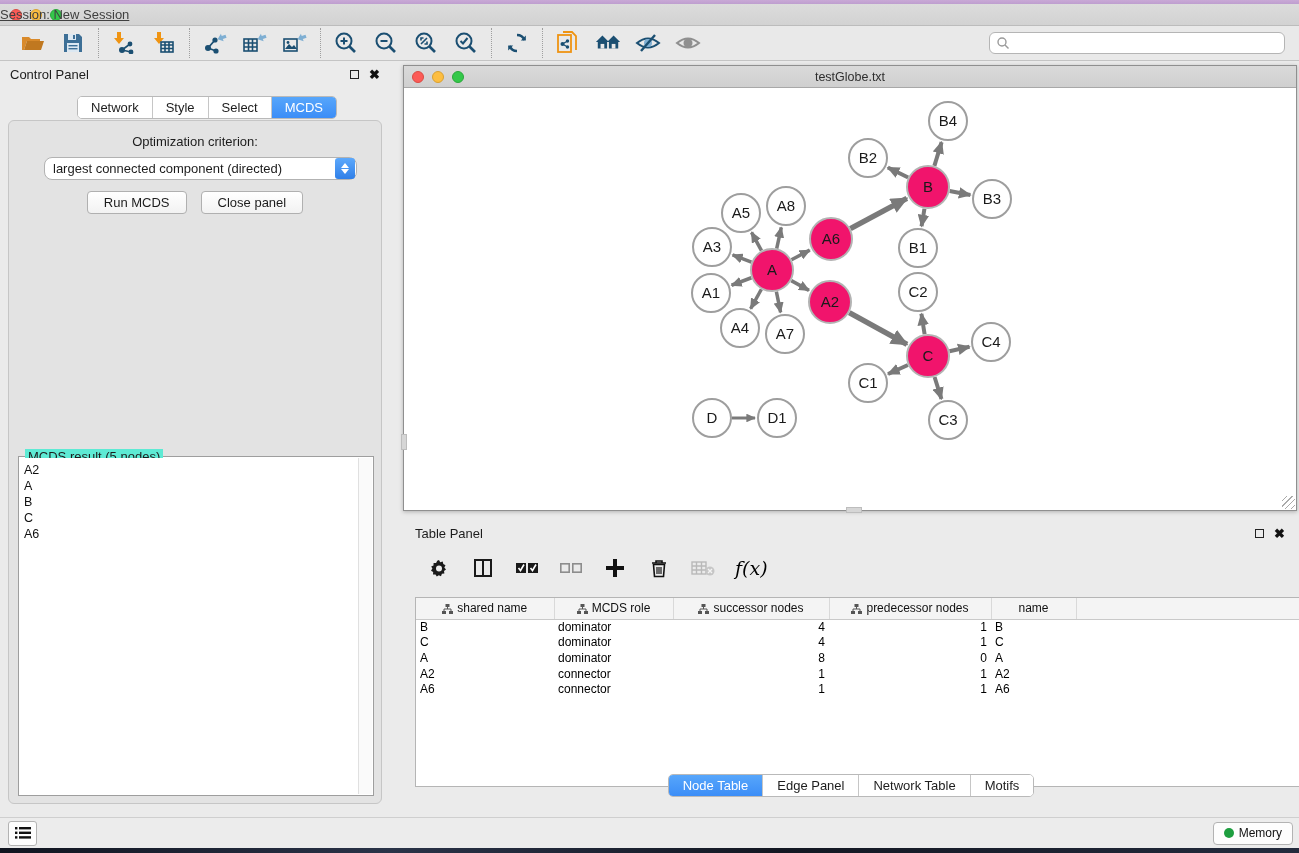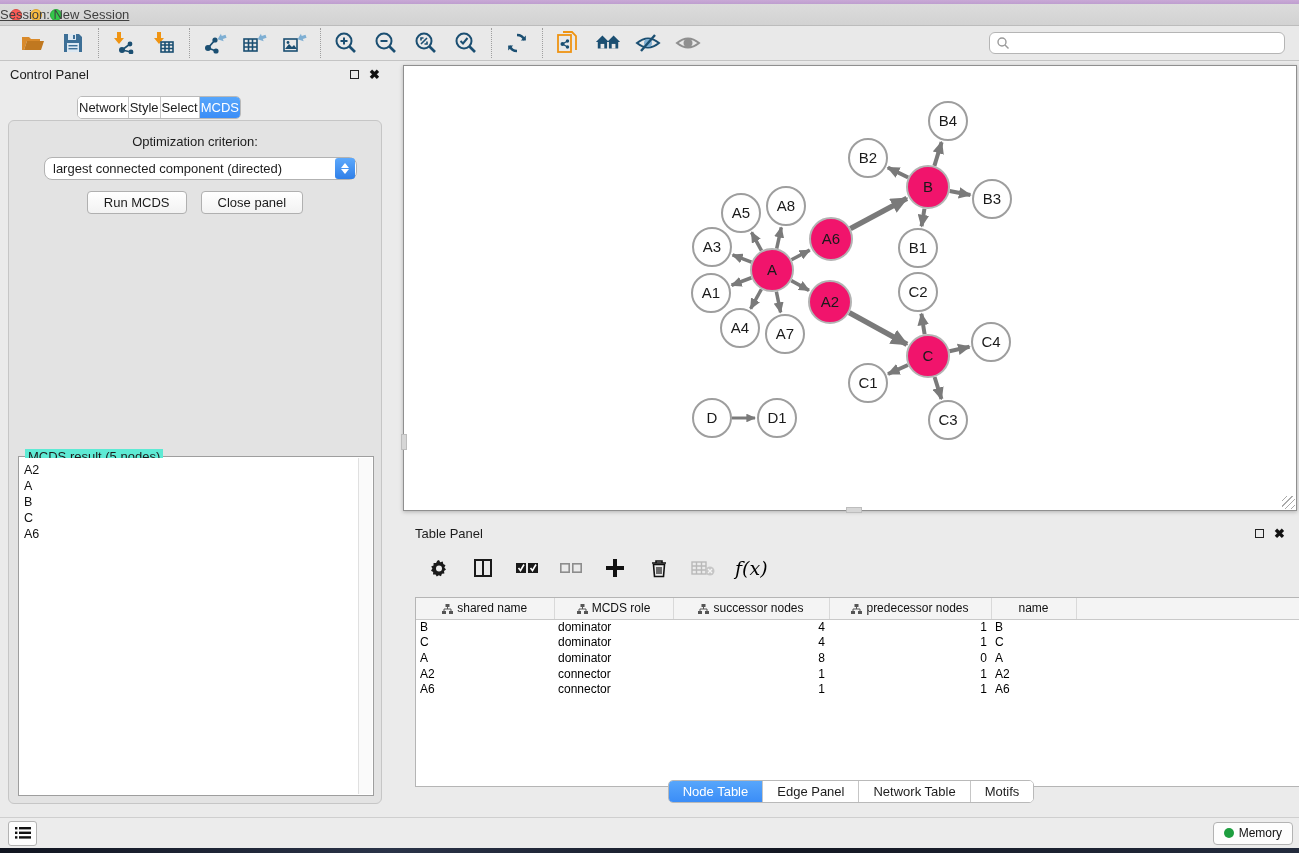--- a/index.html
+++ b/index.html
@@ -25,21 +25,21 @@
 
   
   .control-panel { position:absolute; left:0; top:61px; width:390px; height:756px; background:#ebebeb; }
   .panel-header { height:26px; display:flex; align-items:center; padding:0 10px; }
   .panel-header .ph-title { font-size:13px; color:#1d1d1d; }
   .ph-icons { margin-left:auto; display:flex; gap:10px; align-items:center; }
   .float-box { width:9px; height:9px; border:1.5px solid #222; }
   .close-x { font-size:13px; font-weight:bold; color:#111; line-height:9px; }
 
   .seg-tabs { position:absolute; left:77px; top:35px; display:flex; border:1px solid #b9b9b9; border-radius:5px; overflow:hidden; background:#fff; }
-  .seg-tab { padding:3px 1px; font-size:13px; color:#1d1d1d; background:#fff; border-right:1px solid #c6c6c6; cursor:pointer; }
+  .seg-tab { padding:3px 13px; font-size:13px; color:#1d1d1d; background:#fff; border-right:1px solid #c6c6c6; cursor:pointer; }
   .seg-tab:last-child { border-right:none; }
   .seg-tab.active { background:linear-gradient(#57a6fb,#3b8df7); color:#fff; }
 
   .cp-body { position:absolute; left:8px; top:59px; width:374px; height:684px; background:#e3e3e3; border:1px solid #c6c6c6; border-radius:6px; }
   .opt-label { text-align:center; margin-top:13px; font-size:13px; color:#1c1c1c; }
   .combo { position:absolute; left:35px; top:36px; width:313px; height:23px; background:#fff; border:1px solid #b2b2b2; border-radius:8px; display:flex; align-items:center; cursor:pointer; }
   .combo-text { flex:1; font-size:13px; color:#1c1c1c; padding-left:8px; white-space:nowrap; overflow:hidden; }
   .combo-stepper { width:20px; height:21px; border-radius:3px; background:linear-gradient(#5da9fc,#2f7fe8); margin-right:1px; display:flex; flex-direction:column; align-items:center; justify-content:center; gap:1px; }
   .combo-stepper svg { display:block; }
   .btn-row { position:absolute; left:0; top:70px; width:100%; display:flex; justify-content:center; gap:14px; }
@@ -70,21 +70,21 @@
   .fx-label { font-size:19px; font-style:italic; color:#000000; font-family:"DejaVu Serif", serif; }
 
   .table-box { position:absolute; left:12px; top:77px; width:966px; height:190px; background:#fff; border:1px solid #b5b5b5; overflow:hidden; }
   table.data { border-collapse:collapse; width:100%; table-layout:fixed; }
   table.data th { height:21px; background:#f4f4f4; border-bottom:1px solid #c9c9c9; border-right:1px solid #d9d9d9; font-size:12px; font-weight:normal; color:#111; text-align:center; overflow:hidden; white-space:nowrap; }
   table.data th:last-child { border-right:none; }
   table.data td { font-size:12px; color:#000; height:15.6px; padding:0 4px; white-space:nowrap; overflow:hidden; }
   td.num { text-align:right; padding-right:14px; }
   .hier-icon { display:inline-block; vertical-align:-2px; margin-right:4px; }
 
-  .tp-tabs { position:absolute; left:0; right:0; top:260px; display:flex; justify-content:center; }
+  .tp-tabs { position:absolute; left:0; right:0; top:254px; display:flex; justify-content:center; }
   .tp-tabs-inner { display:flex; border:1px solid #b9b9b9; border-radius:5px; overflow:hidden; background:#fff; }
   .tp-tab { padding:3px 14px; font-size:13px; color:#1d1d1d; background:#fff; border-right:1px solid #c6c6c6; cursor:pointer; }
   .tp-tab:last-child { border-right:none; }
   .tp-tab.active { background:linear-gradient(#57a6fb,#3b8df7); color:#fff; }
 
   
   .statusbar { position:absolute; left:0; top:817px; width:1299px; height:31px; background:#ececec; border-top:1px solid #cfcfcf; display:flex; align-items:center; }
   .status-left-btn { margin-left:8px; width:29px; height:25px; background:#fdfdfd; border:1px solid #b3b3b3; border-radius:3px; display:flex; align-items:center; justify-content:center; cursor:pointer; }
   .memory-btn { margin-left:auto; margin-right:6px; height:23px; background:#fdfdfd; border:1px solid #b3b3b3; border-radius:4px; display:flex; align-items:center; gap:5px; padding:0 10px; cursor:pointer; }
   .memory-dot { width:10px; height:10px; border-radius:50%; background:#1d9e3f; }
@@ -298,20 +298,28 @@
         <div class="result-item">B</div>
         <div class="result-item">C</div>
         <div class="result-item">A6</div>
       </div>
       <div class="result-scroll"></div>
     </div>
   </div>
 </div>
 
 <div class="net-window">
+  <div class="net-titlebar">
+    <div class="lights">
+      <div class="light red"></div>
+      <div class="light yellow"></div>
+      <div class="light green"></div>
+    </div>
+    <div class="net-title">testGlobe.txt</div>
+  </div>
   <div class="net-canvas">
     <svg id="graph-svg" width="892" height="423" viewBox="0 0 892 423">
       <defs>
         <marker id="arrow" viewBox="0 0 10 9" markerWidth="3.2" markerHeight="2.9" refX="9" refY="4.5" orient="auto" markerUnits="strokeWidth">
           <path d="M0 0 L10 4.5 L0 9 z" fill="#7a7a7a"></path>
         </marker>
       </defs>
       <g id="edge-layer">
           <line x1="347.4146596993366" y1="189.76168568713538" x2="327.5853403006634" y2="197.23831431286462" stroke="#7a7a7a" stroke-width="3.5" marker-end="url(#arrow)"></line>
           <line x1="347.4575854193549" y1="174.12540774408606" x2="328.5424145806451" y2="166.87459225591394" stroke="#7a7a7a" stroke-width="3.5" marker-end="url(#arrow)"></line>

